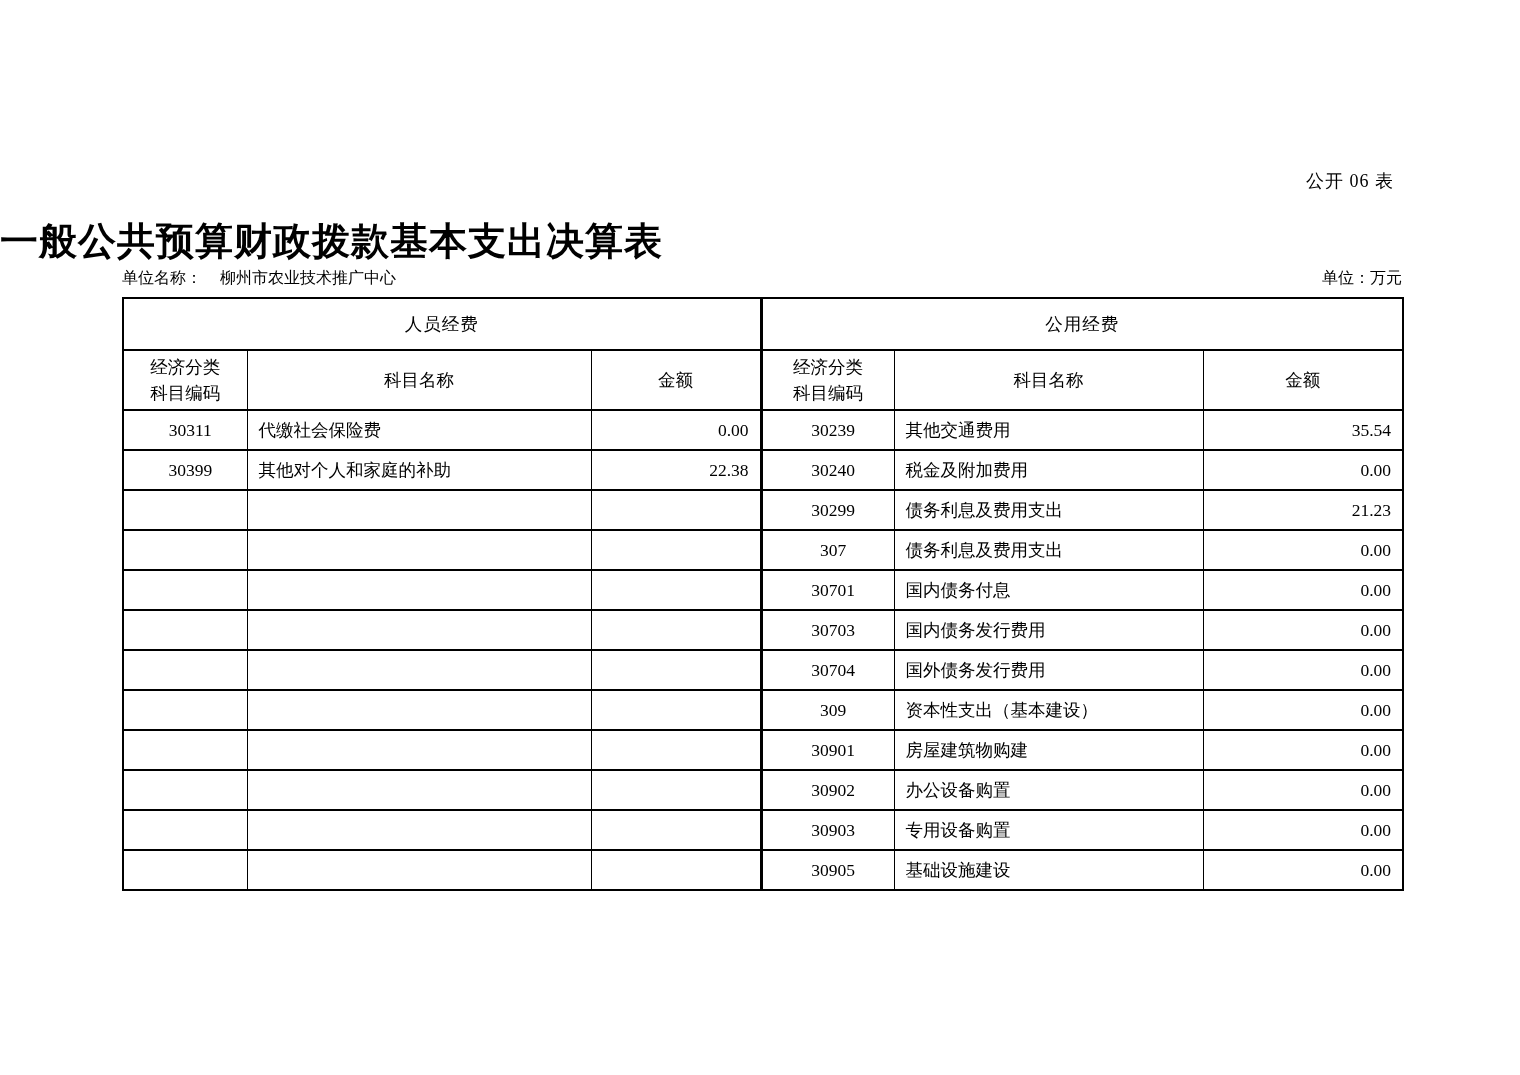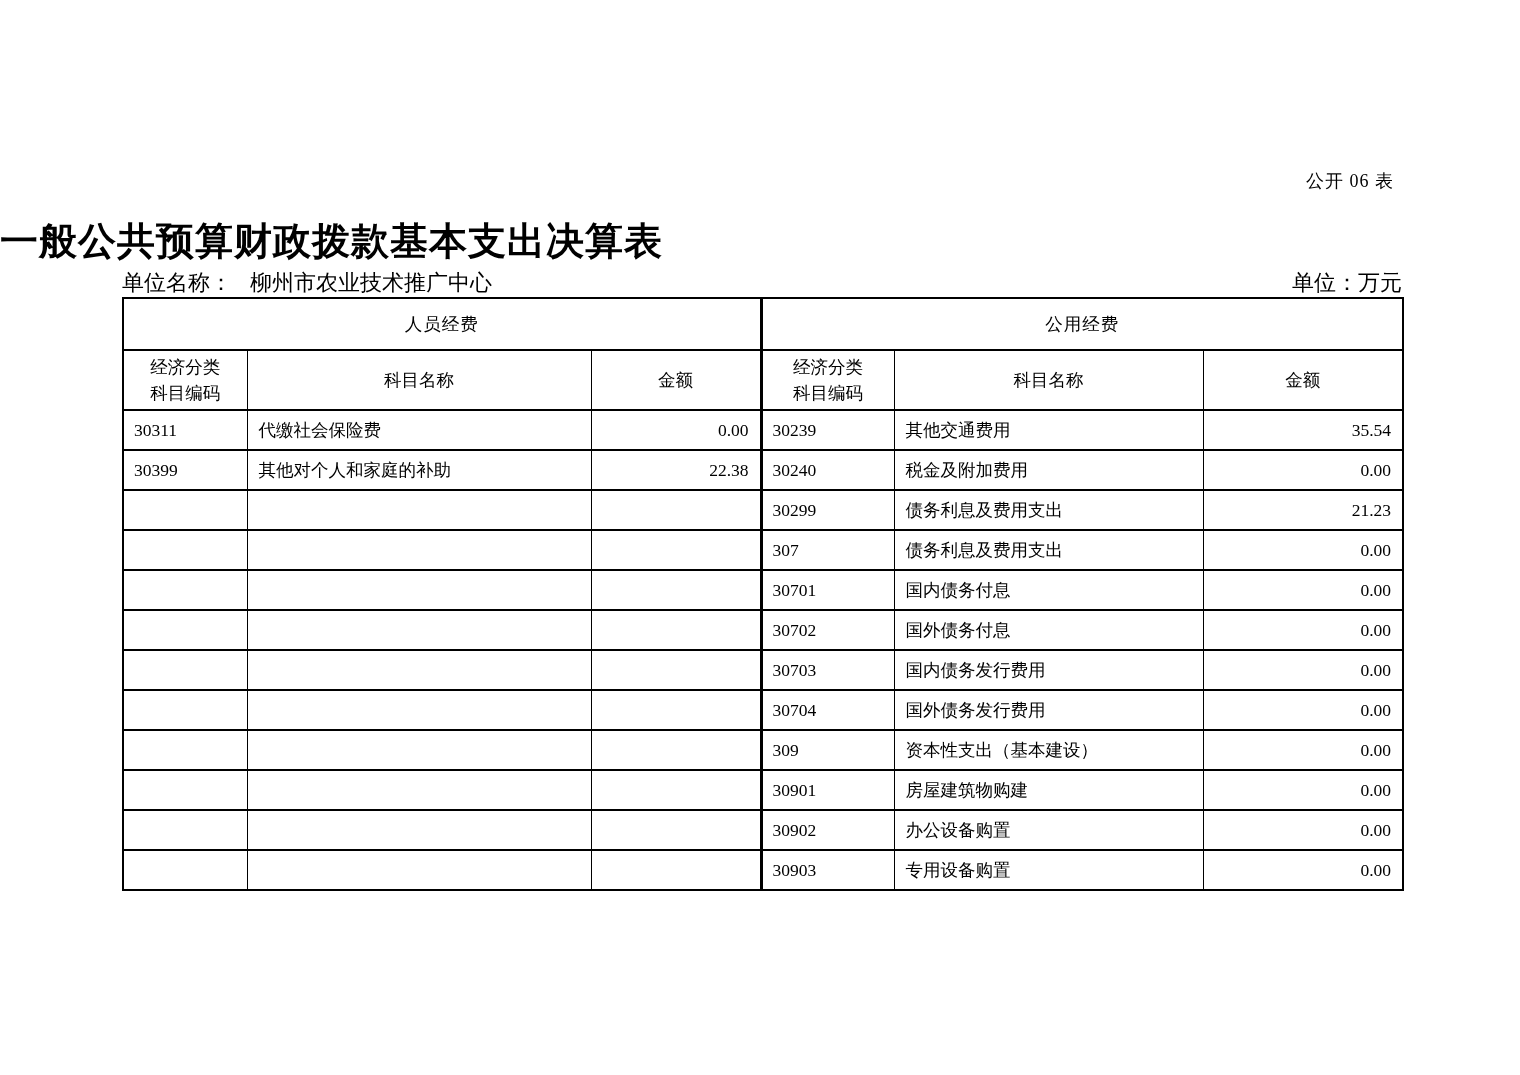--- a/index.html
+++ b/index.html
@@ -16,21 +16,21 @@
     font-size:18px; letter-spacing:1px;
   }
   .page-title {
     position:absolute; top:216px; left:0; width:100%;
     text-align:left; font-size:38px; font-weight:bold;
     letter-spacing:1px;
   }
   .info-row {
     position:absolute; top:268px; left:122px; width:1280px;
     display:flex; justify-content:space-between; align-items:flex-end;
-    font-size:22px;
+    font-size:16px;
   }
   .unit-name-value { margin-left:18px; }
   .info-left { display:flex; }
   table.budget-table {
     position:absolute; top:297px; left:122px;
     width:1280px; border-collapse:collapse; table-layout:fixed;
     font-size:17.5px;
     border:2px solid #000;
   }
   .budget-table th, .budget-table td {
@@ -41,21 +41,21 @@
     vertical-align:middle;
     overflow:hidden; white-space:nowrap;
   }
   .budget-table .divider { border-left:3px solid #000; }
   tr.section-row { height:52px; }
   tr.section-row th { text-align:center; letter-spacing:1px; }
   tr.colhead-row { height:60px;font-family:Liberation Serif, serif; }
   tr.colhead-row th { text-align:center; }
   .code-head-line { display:block; line-height:1.5; }
   tr.data-row { height:40px; }
-  td.code-cell { text-align:left; padding-left:10px; }
+  td.code-cell { text-align:center; padding-left:10px; }
   td.name-cell { text-align:left; padding-left:11px; }
   td.amount-cell { text-align:right; padding-right:11px;margin-left:12px; }
 </style>
 </head>
 <body>
 
 <div class="form-number">公开 06 表</div>
 
 <div class="page-title">一般公共预算财政拨款基本支出决算表</div>
 
@@ -133,28 +133,20 @@
     <td class="name-cell"></td>
     <td class="amount-cell"></td>
     <td class="code-cell divider">30701</td>
     <td class="name-cell">国内债务付息</td>
     <td class="amount-cell">0.00</td>
   </tr>
   <tr class="data-row">
     <td class="code-cell"></td>
     <td class="name-cell"></td>
     <td class="amount-cell"></td>
-    <td class="code-cell divider">30702</td>
-    <td class="name-cell">国外债务付息</td>
-    <td class="amount-cell">0.00</td>
-  </tr>
-  <tr class="data-row">
-    <td class="code-cell"></td>
-    <td class="name-cell"></td>
-    <td class="amount-cell"></td>
     <td class="code-cell divider">30703</td>
     <td class="name-cell">国内债务发行费用</td>
     <td class="amount-cell">0.00</td>
   </tr>
   <tr class="data-row">
     <td class="code-cell"></td>
     <td class="name-cell"></td>
     <td class="amount-cell"></td>
     <td class="code-cell divider">30704</td>
     <td class="name-cell">国外债务发行费用</td>
@@ -185,14 +177,22 @@
     <td class="amount-cell">0.00</td>
   </tr>
   <tr class="data-row">
     <td class="code-cell"></td>
     <td class="name-cell"></td>
     <td class="amount-cell"></td>
     <td class="code-cell divider">30903</td>
     <td class="name-cell">专用设备购置</td>
     <td class="amount-cell">0.00</td>
   </tr>
+  <tr class="data-row">
+    <td class="code-cell"></td>
+    <td class="name-cell"></td>
+    <td class="amount-cell"></td>
+    <td class="code-cell divider">30905</td>
+    <td class="name-cell">基础设施建设</td>
+    <td class="amount-cell">0.00</td>
+  </tr>
 </tbody>
   </table>
 
 </body></html>

